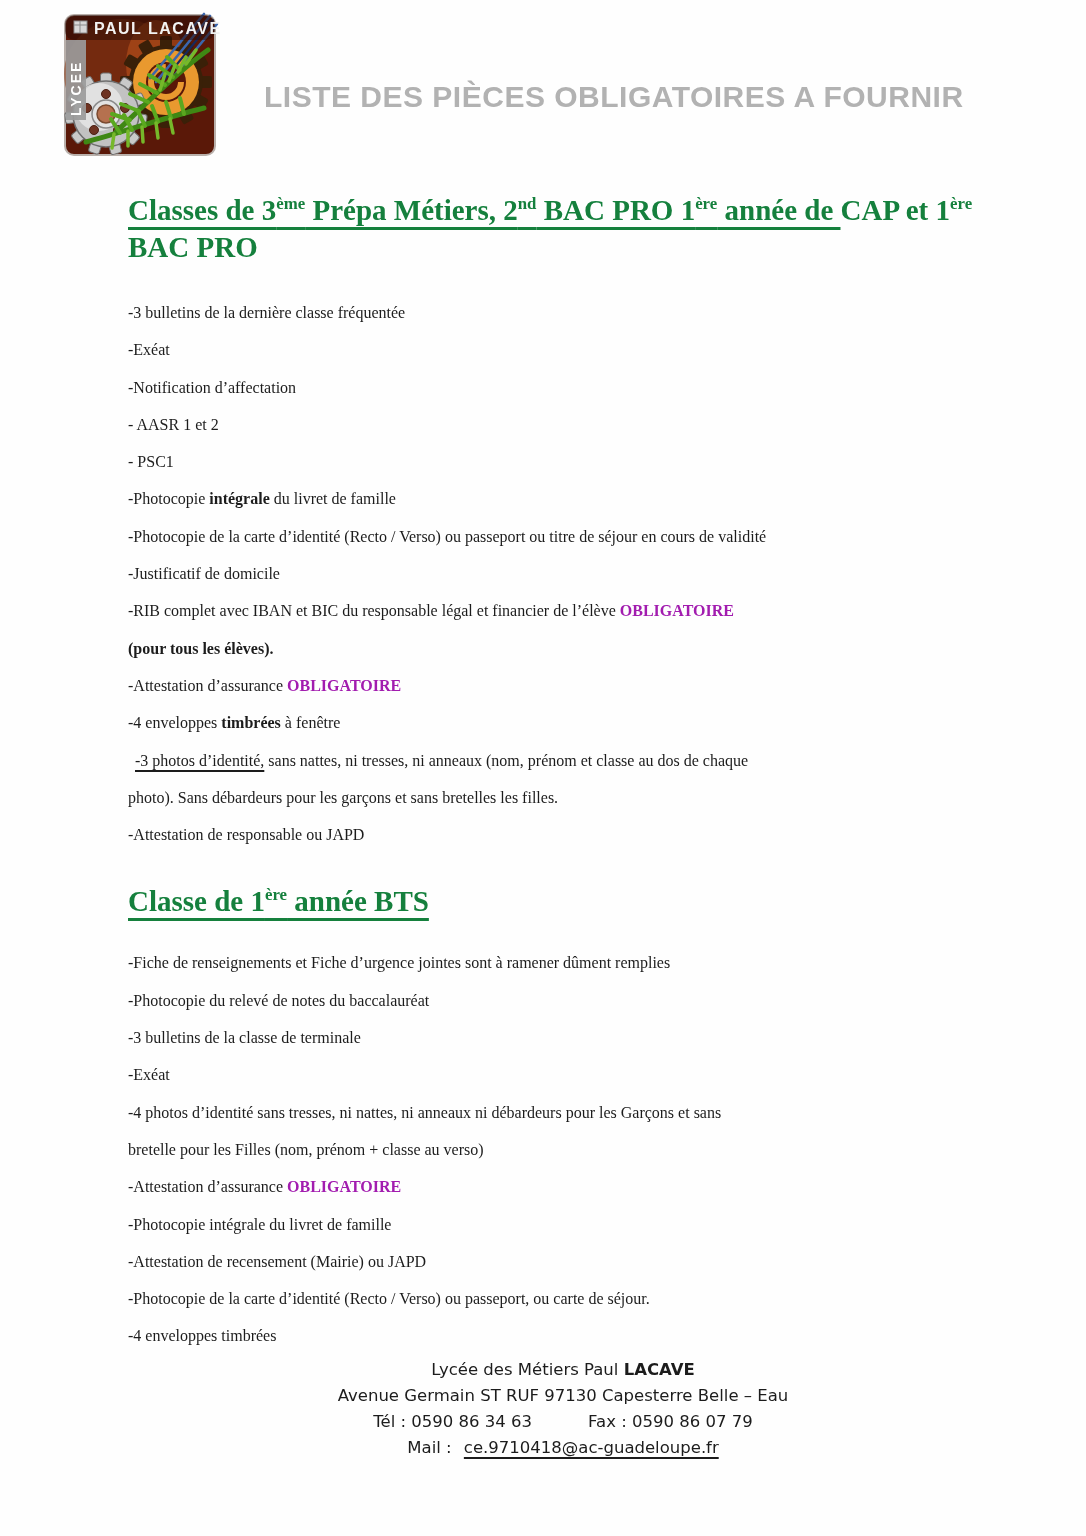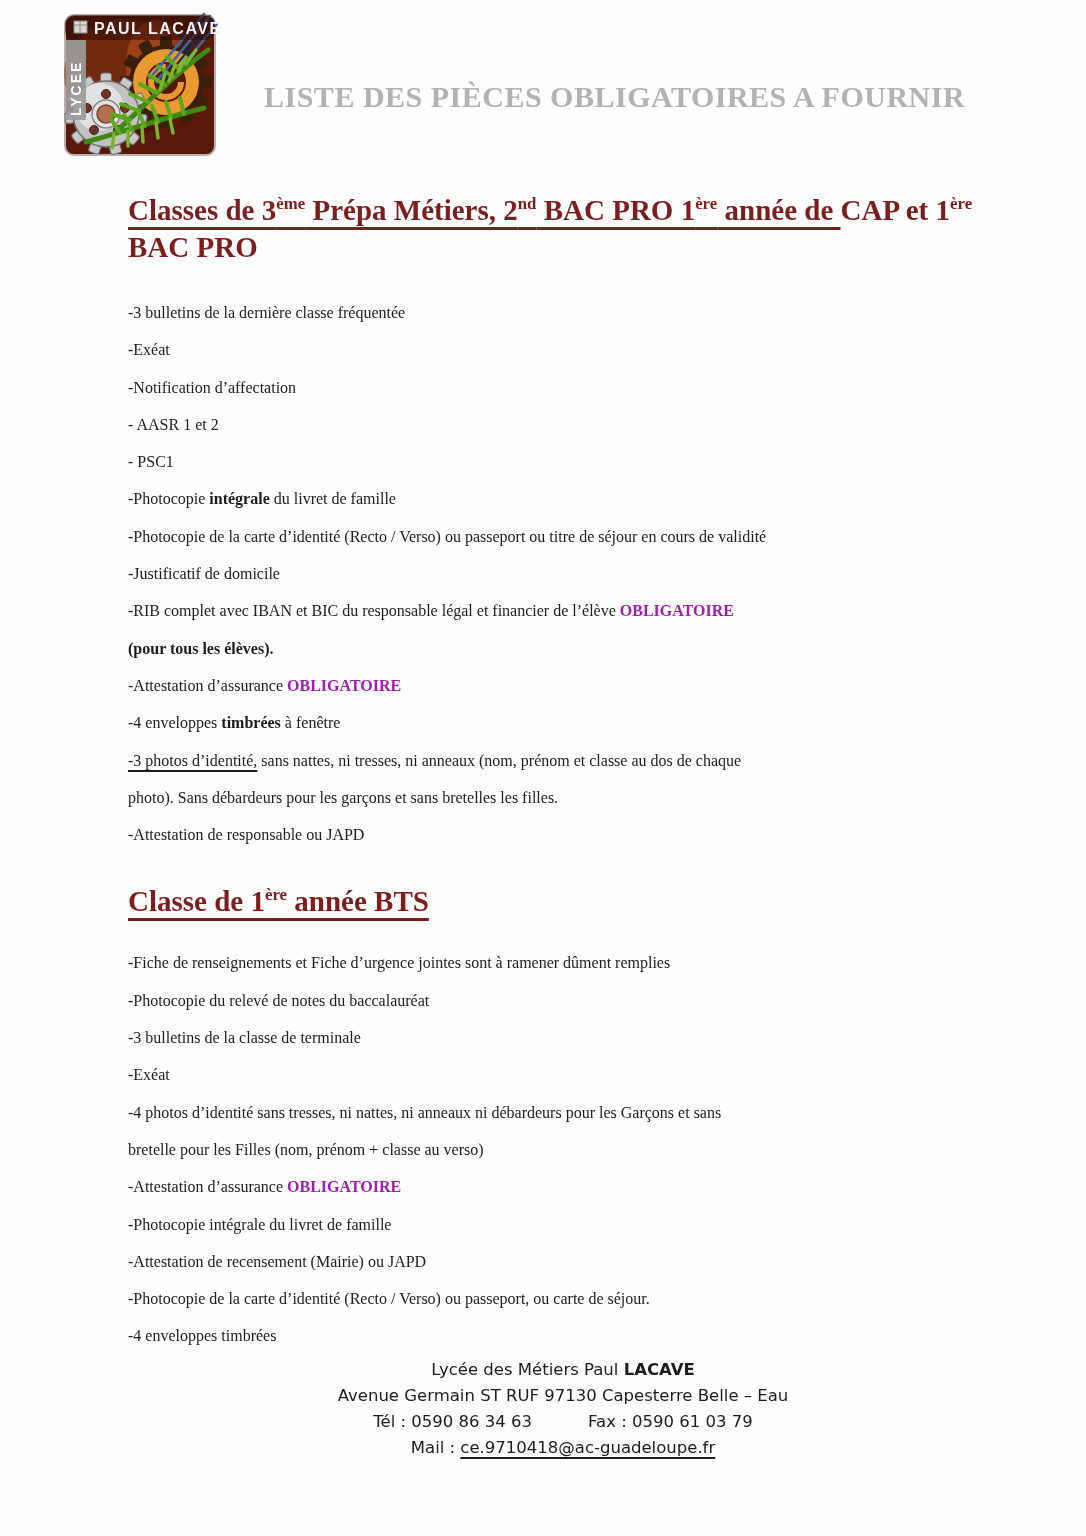--- a/index.html
+++ b/index.html
@@ -13,50 +13,51 @@
     color:#1c1c1c;
   }
   
   .header { position:relative; height:170px; }
   .logo {
     position:absolute; left:60px; top:12px;
     width:160px; height:150px;
   }
   .doc-title {
     position:absolute; left:264px; top:80px;
-    font-family:Liberation Serif, serif;
+    font-family:Liberation Sans, sans-serif;
     font-size:30px; font-weight:bold;
     letter-spacing:0.5px;
     color:#b2b2b2;
     white-space:nowrap;
   }
   
   .content { margin-left:128px; width:940px; }
   .section-heading {
-    font-size:29px; font-weight:bold; color:#7f1d1d;
+    font-size:29px; font-weight:bold; color:#15803d;
     line-height:37px;
     margin:22px 0 28px 0;
   }
   .section-heading .hu {
     text-decoration:underline;
     text-decoration-thickness:3px;
     text-underline-offset:7px;
   }
   .section-heading-bts { margin:30px 0 24px 0; }
   .doc-line {
     font-size:16px; line-height:37.3px;
     margin:0; color:#1c1c1c;
   }
   sup { font-size:58%; line-height:0; }
   .st-b { font-weight:bold; }
   .st-red { color:#a21caf; }
   .st-u {
     text-decoration:underline;
     text-decoration-thickness:1.5px;
     text-underline-offset:3.5px;
+    margin-left:7px;
   }
   .st-gap { margin-left:56px; }
   
   .footer {
     margin-top:2px;
     padding-left:40px;
     text-align:center;
     font-family:"DejaVu Sans", sans-serif;
     font-size:16.5px; line-height:26px;
     color:#161616;
@@ -185,17 +186,17 @@
           <p class="doc-line"><span>-Attestation de recensement (Mairie) ou JAPD</span></p>
           <p class="doc-line"><span>-Photocopie de la carte d’identité (Recto / Verso) ou passeport, ou carte de séjour.</span></p>
           <p class="doc-line"><span>-4 enveloppes timbrées</span></p>
         </div>
     </section>
   </div>
 
   <footer class="footer">
       <p class="doc-line"><span>Lycée des Métiers Paul </span><span class="st-b">LACAVE</span></p>
       <p class="doc-line"><span>Avenue Germain ST RUF  97130 Capesterre Belle – Eau</span></p>
-      <p class="doc-line"><span>Tél : 0590 86 34 63</span><span class="st-gap">Fax : 0590 61 03 79</span></p>
+      <p class="doc-line"><span>Tél : 0590 86 34 63</span><span class="st-gap">Fax : 0590 86 07 79</span></p>
       <p class="doc-line"><span>Mail : </span><span class="st-u">ce.9710418@ac-guadeloupe.fr</span></p>
     </footer>
 
 </div>
 
 </body></html>

